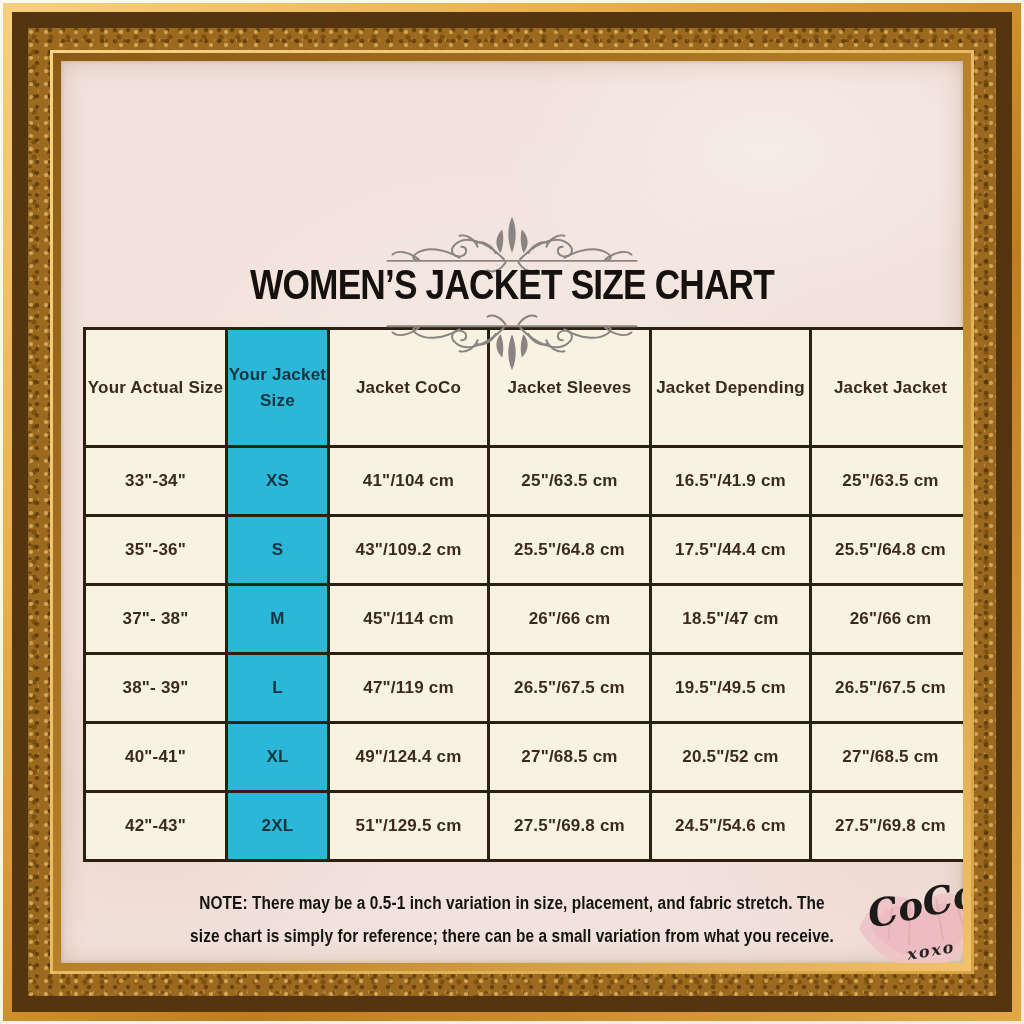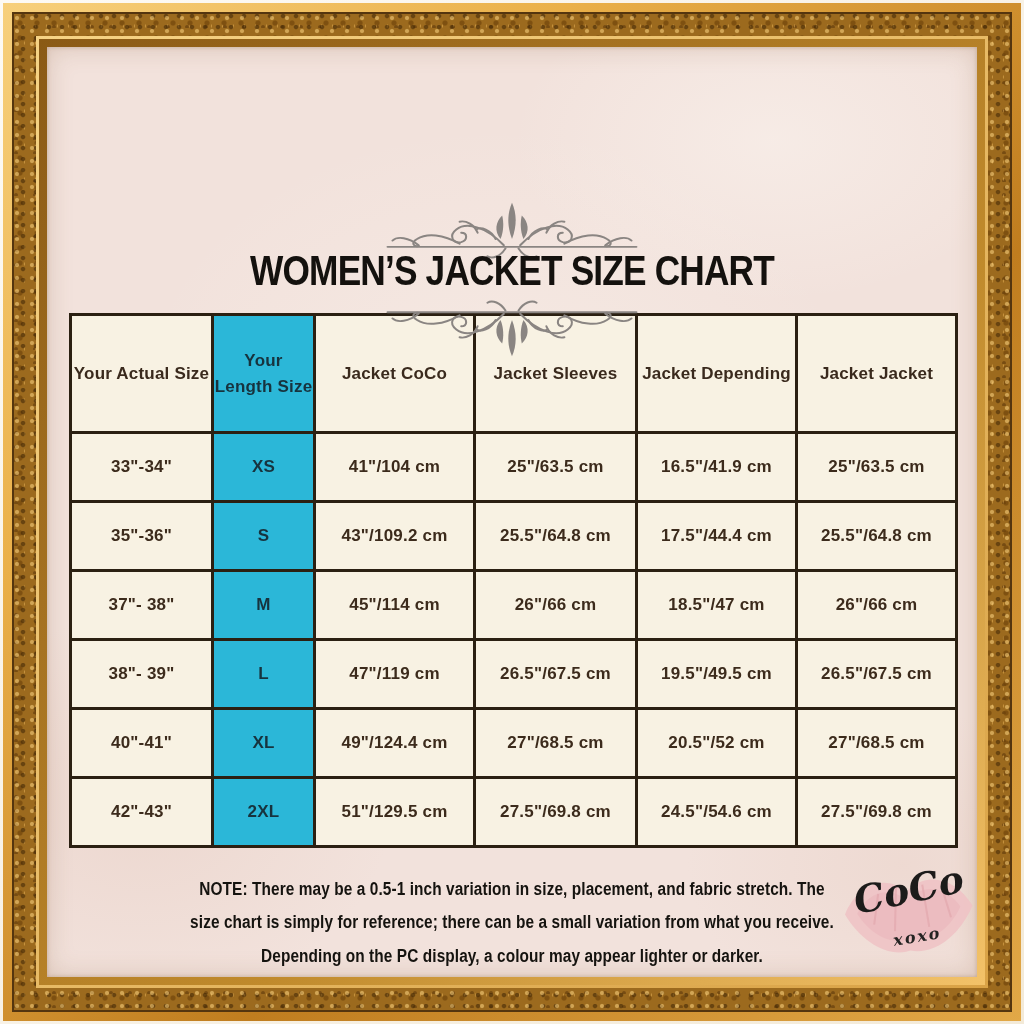--- a/index.html
+++ b/index.html
@@ -4,21 +4,21 @@
 <style>
   * { margin:0; padding:0; box-sizing:border-box; }
   html,body { width:1024px; height:1024px; overflow:hidden; background:#ffffff; }
   body { font-family:"Liberation Sans", sans-serif; position:relative; }
 
   
   .f1 { position:absolute; inset:0; background:linear-gradient(135deg,#fdfaf4,#f3ead8); padding:3px; }
   .f2 { width:100%; height:100%;
         background:linear-gradient(135deg,#f7d07c 0%,#eab049 28%,#c07d1f 62%,#e2a847 100%);
         padding:9px; }
-  .f3 { width:100%; height:100%; background:#54350f; padding:2px; }
+  .f3 { width:100%; height:100%; background:#54350f; padding:16px; }
   .f4 { width:100%; height:100%;
         background-color:#9c6a1e;
         background-image:
           radial-gradient(circle at 3px 4px,  rgba(255,214,130,.55) 1.5px, transparent 2.6px),
           radial-gradient(circle at 9px 2px,  rgba(62,36,4,.55)    1.6px, transparent 2.8px),
           radial-gradient(circle at 6px 9px,  rgba(110,66,10,.65)  2px,   transparent 3.2px),
           radial-gradient(circle at 12px 12px,rgba(243,188,96,.5)  1.5px, transparent 2.6px),
           radial-gradient(circle at 2px 13px, rgba(80,46,6,.5)     1.4px, transparent 2.4px);
         background-size:15px 13px, 13px 11px, 17px 15px, 11px 17px, 19px 14px;
         padding:22px; }
@@ -136,21 +136,21 @@
             <col style="width:142px">
                     <col style="width:102px">
                     <col style="width:160px">
             <col style="width:162px">
                     <col style="width:160px">
                     <col style="width:160px">
           </colgroup>
           <thead>
             <tr>
               <th>Your Actual Size</th>
-              <th class="c1">Your Length Size</th>
+              <th class="c1">Your Jacket Size</th>
               <th>Jacket CoCo</th>
               <th>Jacket Sleeves</th>
               <th>Jacket Depending</th>
               <th>Jacket Jacket</th>
             </tr>
           </thead>
           <tbody>
             <tr>
               <td>33"-34"</td>
               <td class="c1">XS</td>

